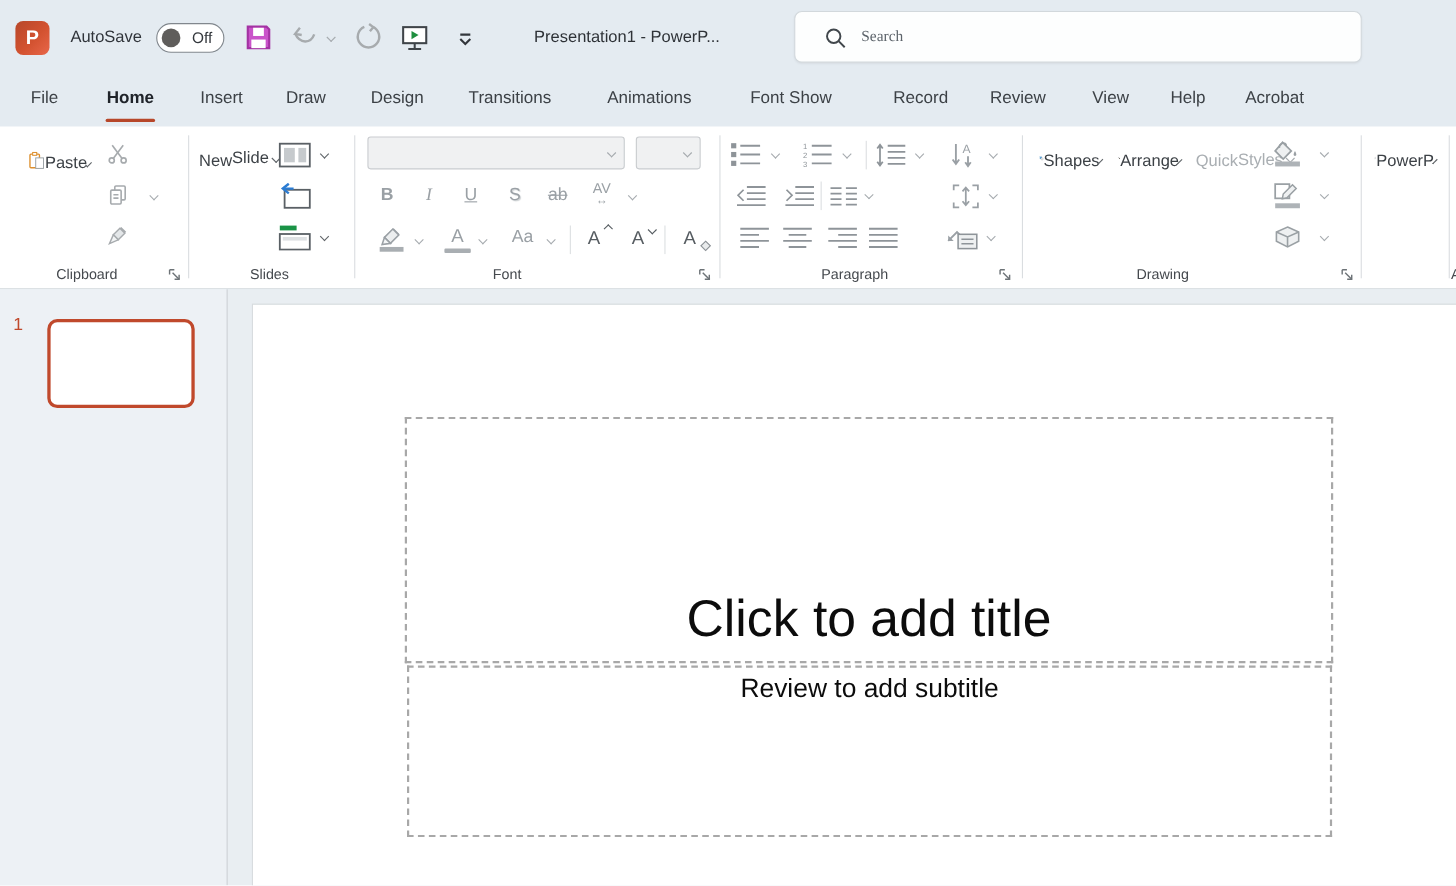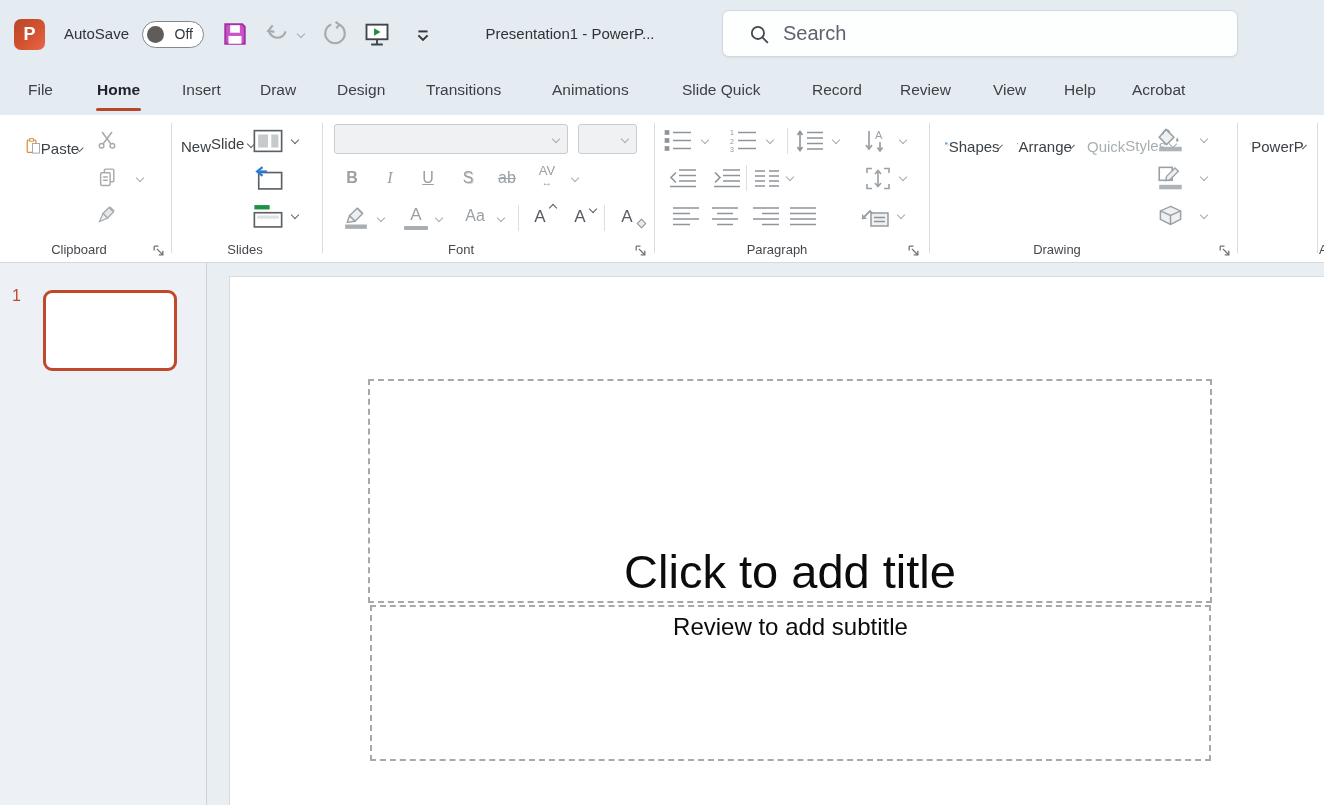--- a/index.html
+++ b/index.html
@@ -15,21 +15,21 @@
   .toggle { position:absolute; left:142px; top:21px; width:62px; height:27px; background:#fff;
     border:1px solid #81878d; border-radius:14px; }
   .toggle .knob { position:absolute; left:4px; top:4px; width:17px; height:17px; border-radius:50%; background:#5f5d5b; }
   .toggle .state { position:absolute; right:10px; top:4px; font-size:14px; color:#33373c; }
   .qbtn { position:absolute; width:30px; height:30px; display:flex; align-items:center; justify-content:center; }
   .doc-title { position:absolute; left:436px; top:25px; width:268px; text-align:center; font-size:15px; color:#2e3237; white-space:nowrap; }
   .searchbox { position:absolute; left:722px; top:10px; width:516px; height:47px; background:#fdfefe;
     border:1px solid #d2d8dc; border-radius:7px; box-shadow:0 1px 2px rgba(0,0,0,.06); }
   .searchbox svg { position:absolute; left:26px; top:13px; }
   .searchbox input { position:absolute; left:60px; top:0; width:440px; height:45px; border:0; outline:0;
-    background:transparent; font-size:20px; color:#464e55; font-family:Liberation Sans, sans-serif; }
+    background:transparent; font-size:14px; color:#464e55; font-family:Liberation Serif, serif; }
   .searchbox input::placeholder { color:#5d646b; opacity:1; }
 
   
   .tabrow { position:absolute; left:0; top:68px; width:1324px; height:47px; }
   .tab { position:absolute; top:0; height:47px; line-height:44px; font-size:15.5px; color:#3c4146; padding:0 4px; cursor:default; }
   .tab.active { font-weight:bold; color:#20242a; }
   .tab.active::after { content:""; position:absolute; left:3px; right:3px; bottom:4px; height:3px; border-radius:2px; background:#b7472a; }
 
   
   .ribbon { position:absolute; left:0; top:115px; width:1324px; height:148px; background:#fff; border-bottom:1px solid #d4dade; }
@@ -58,21 +58,21 @@
 
   
   .workspace { position:absolute; left:0; top:263px; width:1324px; height:542px; background:#e9eef2; }
   .thumb-panel { position:absolute; left:0; top:0; width:206px; height:542px; background:#edf1f5; }
   .slide-num { position:absolute; left:12px; top:24px; font-size:16px; color:#c0492c; }
   .thumb { position:absolute; left:43px; top:27px; width:134px; height:81px; background:#fff; border:3px solid #c0492c; border-radius:9px; }
   .panel-divider { position:absolute; left:206px; top:0; width:1px; height:542px; background:#cdd2d6; }
   .canvas { position:absolute; left:230px; top:14px; width:1100px; height:530px; background:#fff; outline:1px solid #d8dcdf; }
   .ph { position:absolute; border:2px dashed #a8a8a8; }
   .ph-title { left:138px; top:102px; width:844px; height:224px; display:flex; align-items:flex-end; justify-content:center; }
-  .ph-title span { font-size:47px; color:#0c0c0c; line-height:1.15; margin-bottom:2px; }
+  .ph-title span { font-size:47px; color:#0c0c0c; line-height:1.15; margin-bottom:12px; }
   .ph-sub { left:140px; top:328px; width:841px; height:156px; text-align:center; }
   .ph-sub span { display:inline-block; margin-top:6px; font-size:24px; color:#0c0c0c; }
 </style>
 </head>
 <body>
 
 <div id="root">
 
   <div class="titlebar">
     <div class="app-icon">P</div>
@@ -125,21 +125,21 @@
   </div>
 
   <nav class="tabrow">
     <div class="tab" style="left:24px">File</div>
     <div class="tab active" style="left:93px">Home</div>
     <div class="tab" style="left:178px">Insert</div>
     <div class="tab" style="left:256px">Draw</div>
     <div class="tab" style="left:333px">Design</div>
     <div class="tab" style="left:422px">Transitions</div>
     <div class="tab" style="left:548px">Animations</div>
-    <div class="tab" style="left:678px">Slide Quick</div>
+    <div class="tab" style="left:678px">Font Show</div>
     <div class="tab" style="left:808px">Record</div>
     <div class="tab" style="left:896px">Review</div>
     <div class="tab" style="left:989px">View</div>
     <div class="tab" style="left:1060px">Help</div>
     <div class="tab" style="left:1128px">Acrobat</div>
   </nav>
 
   <section class="ribbon">
 
     <div class="grp" style="left:0;width:171px">

